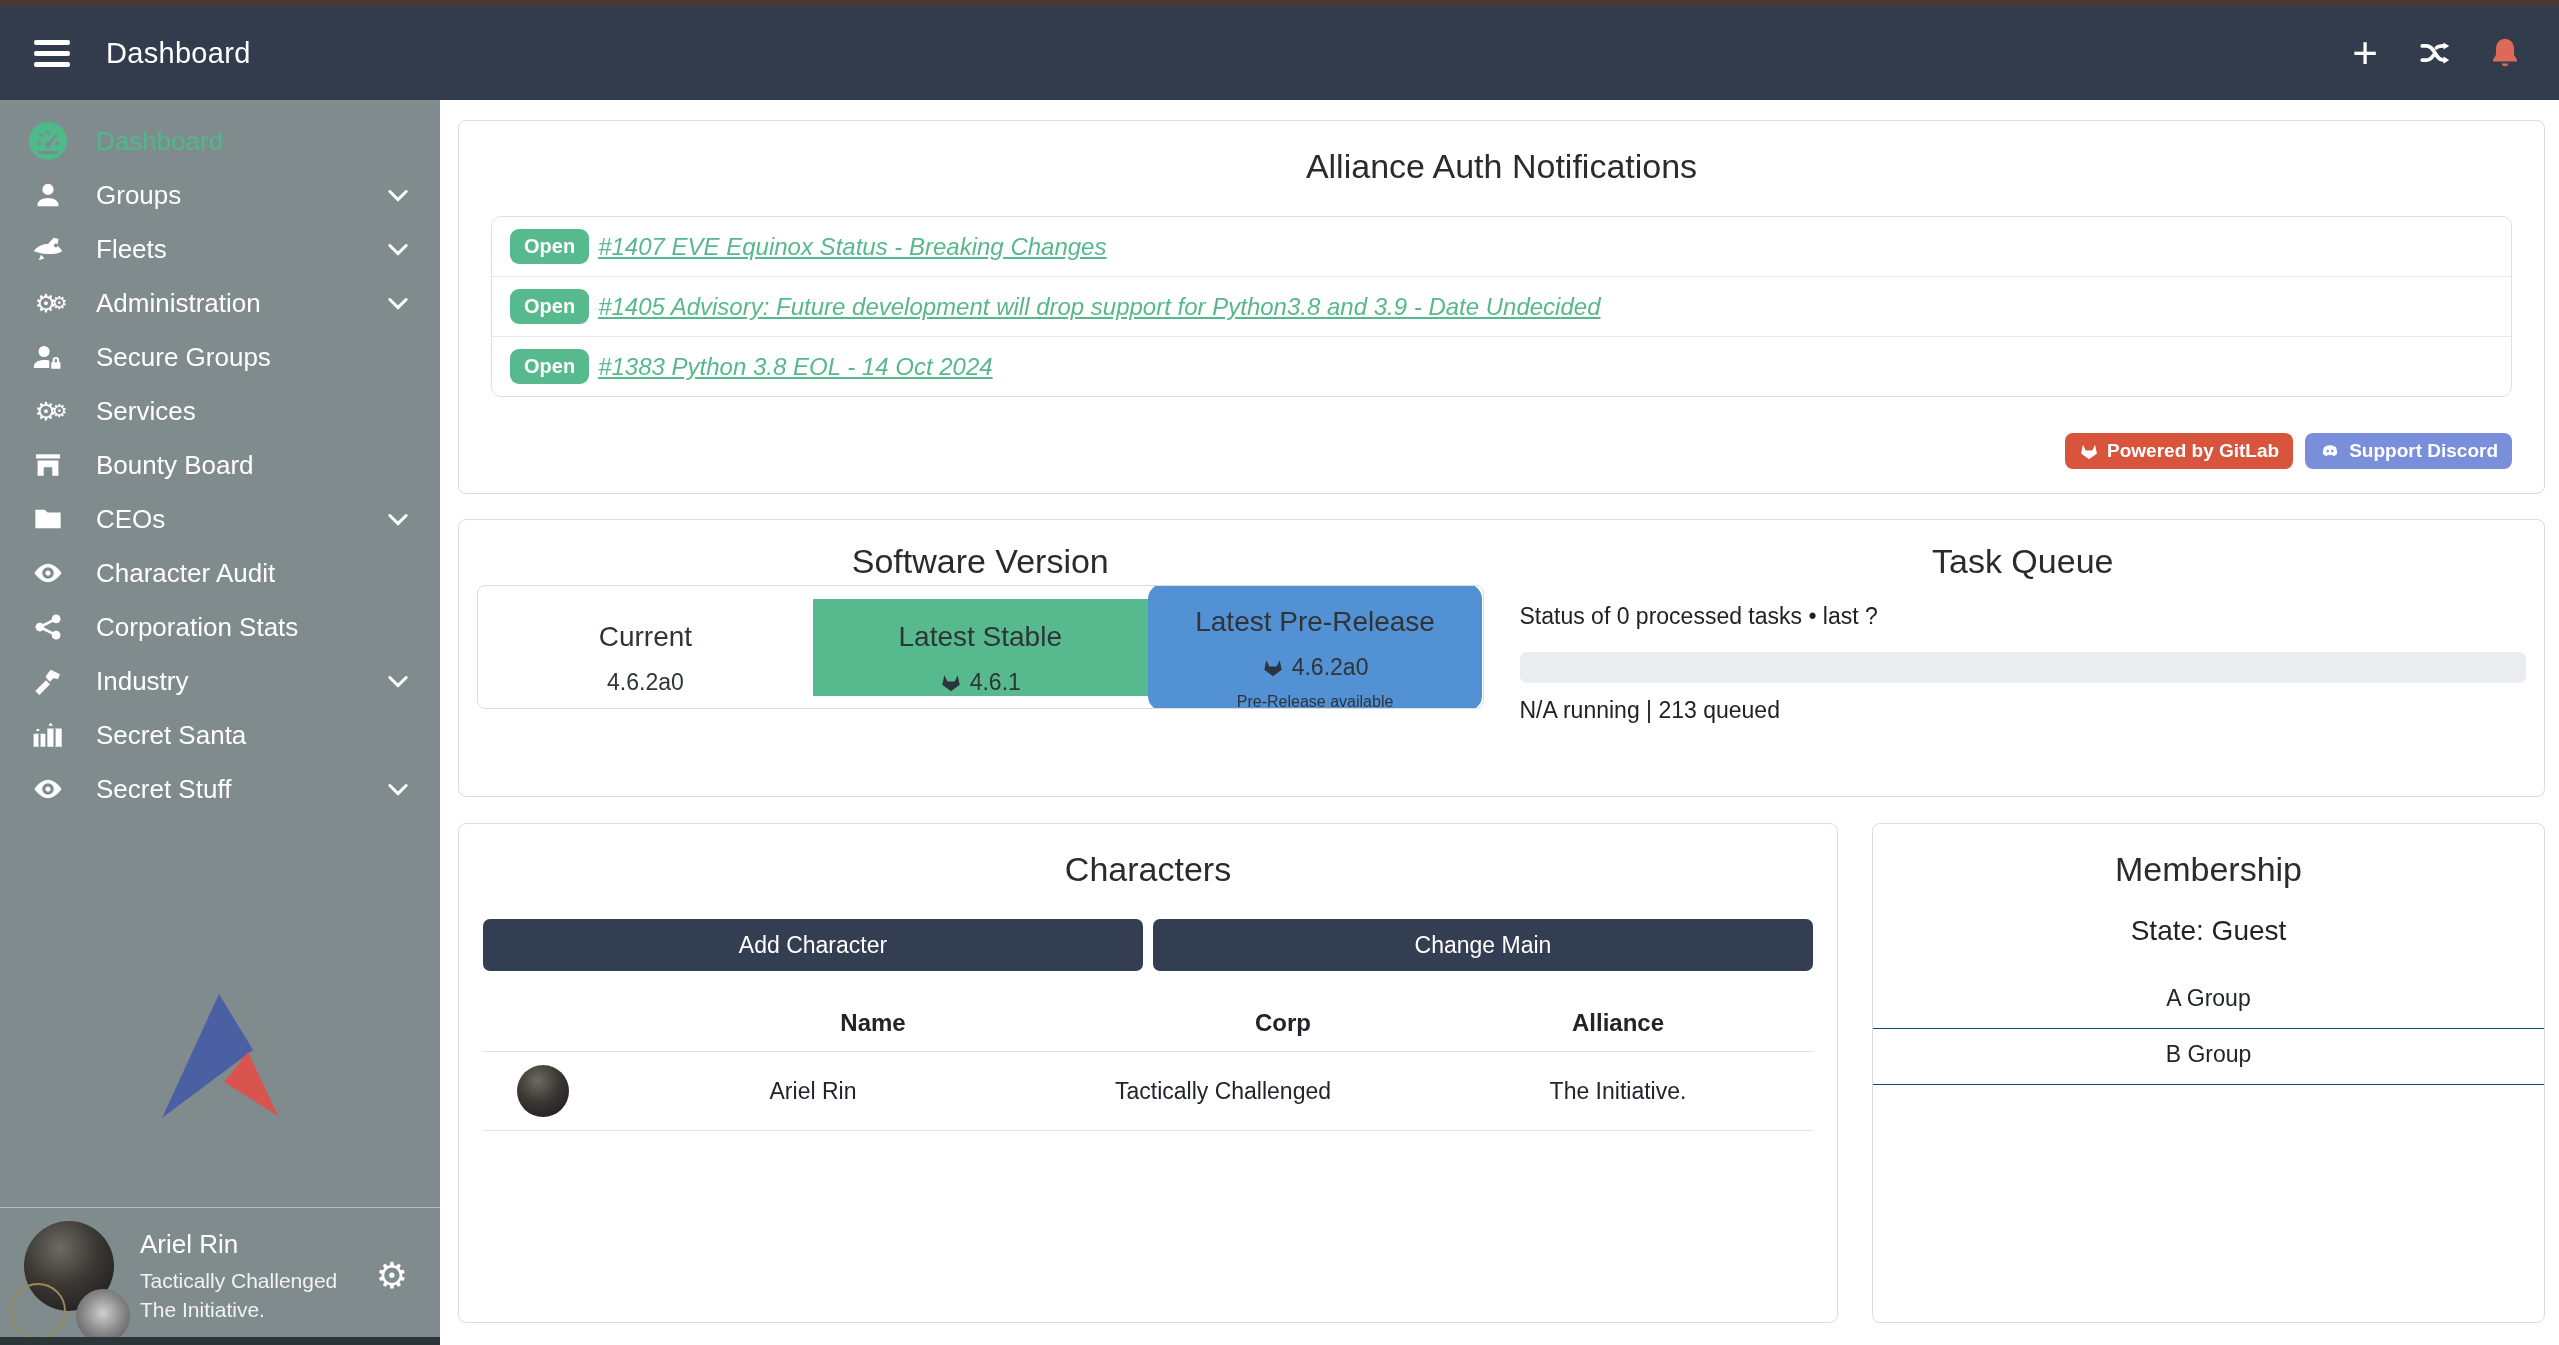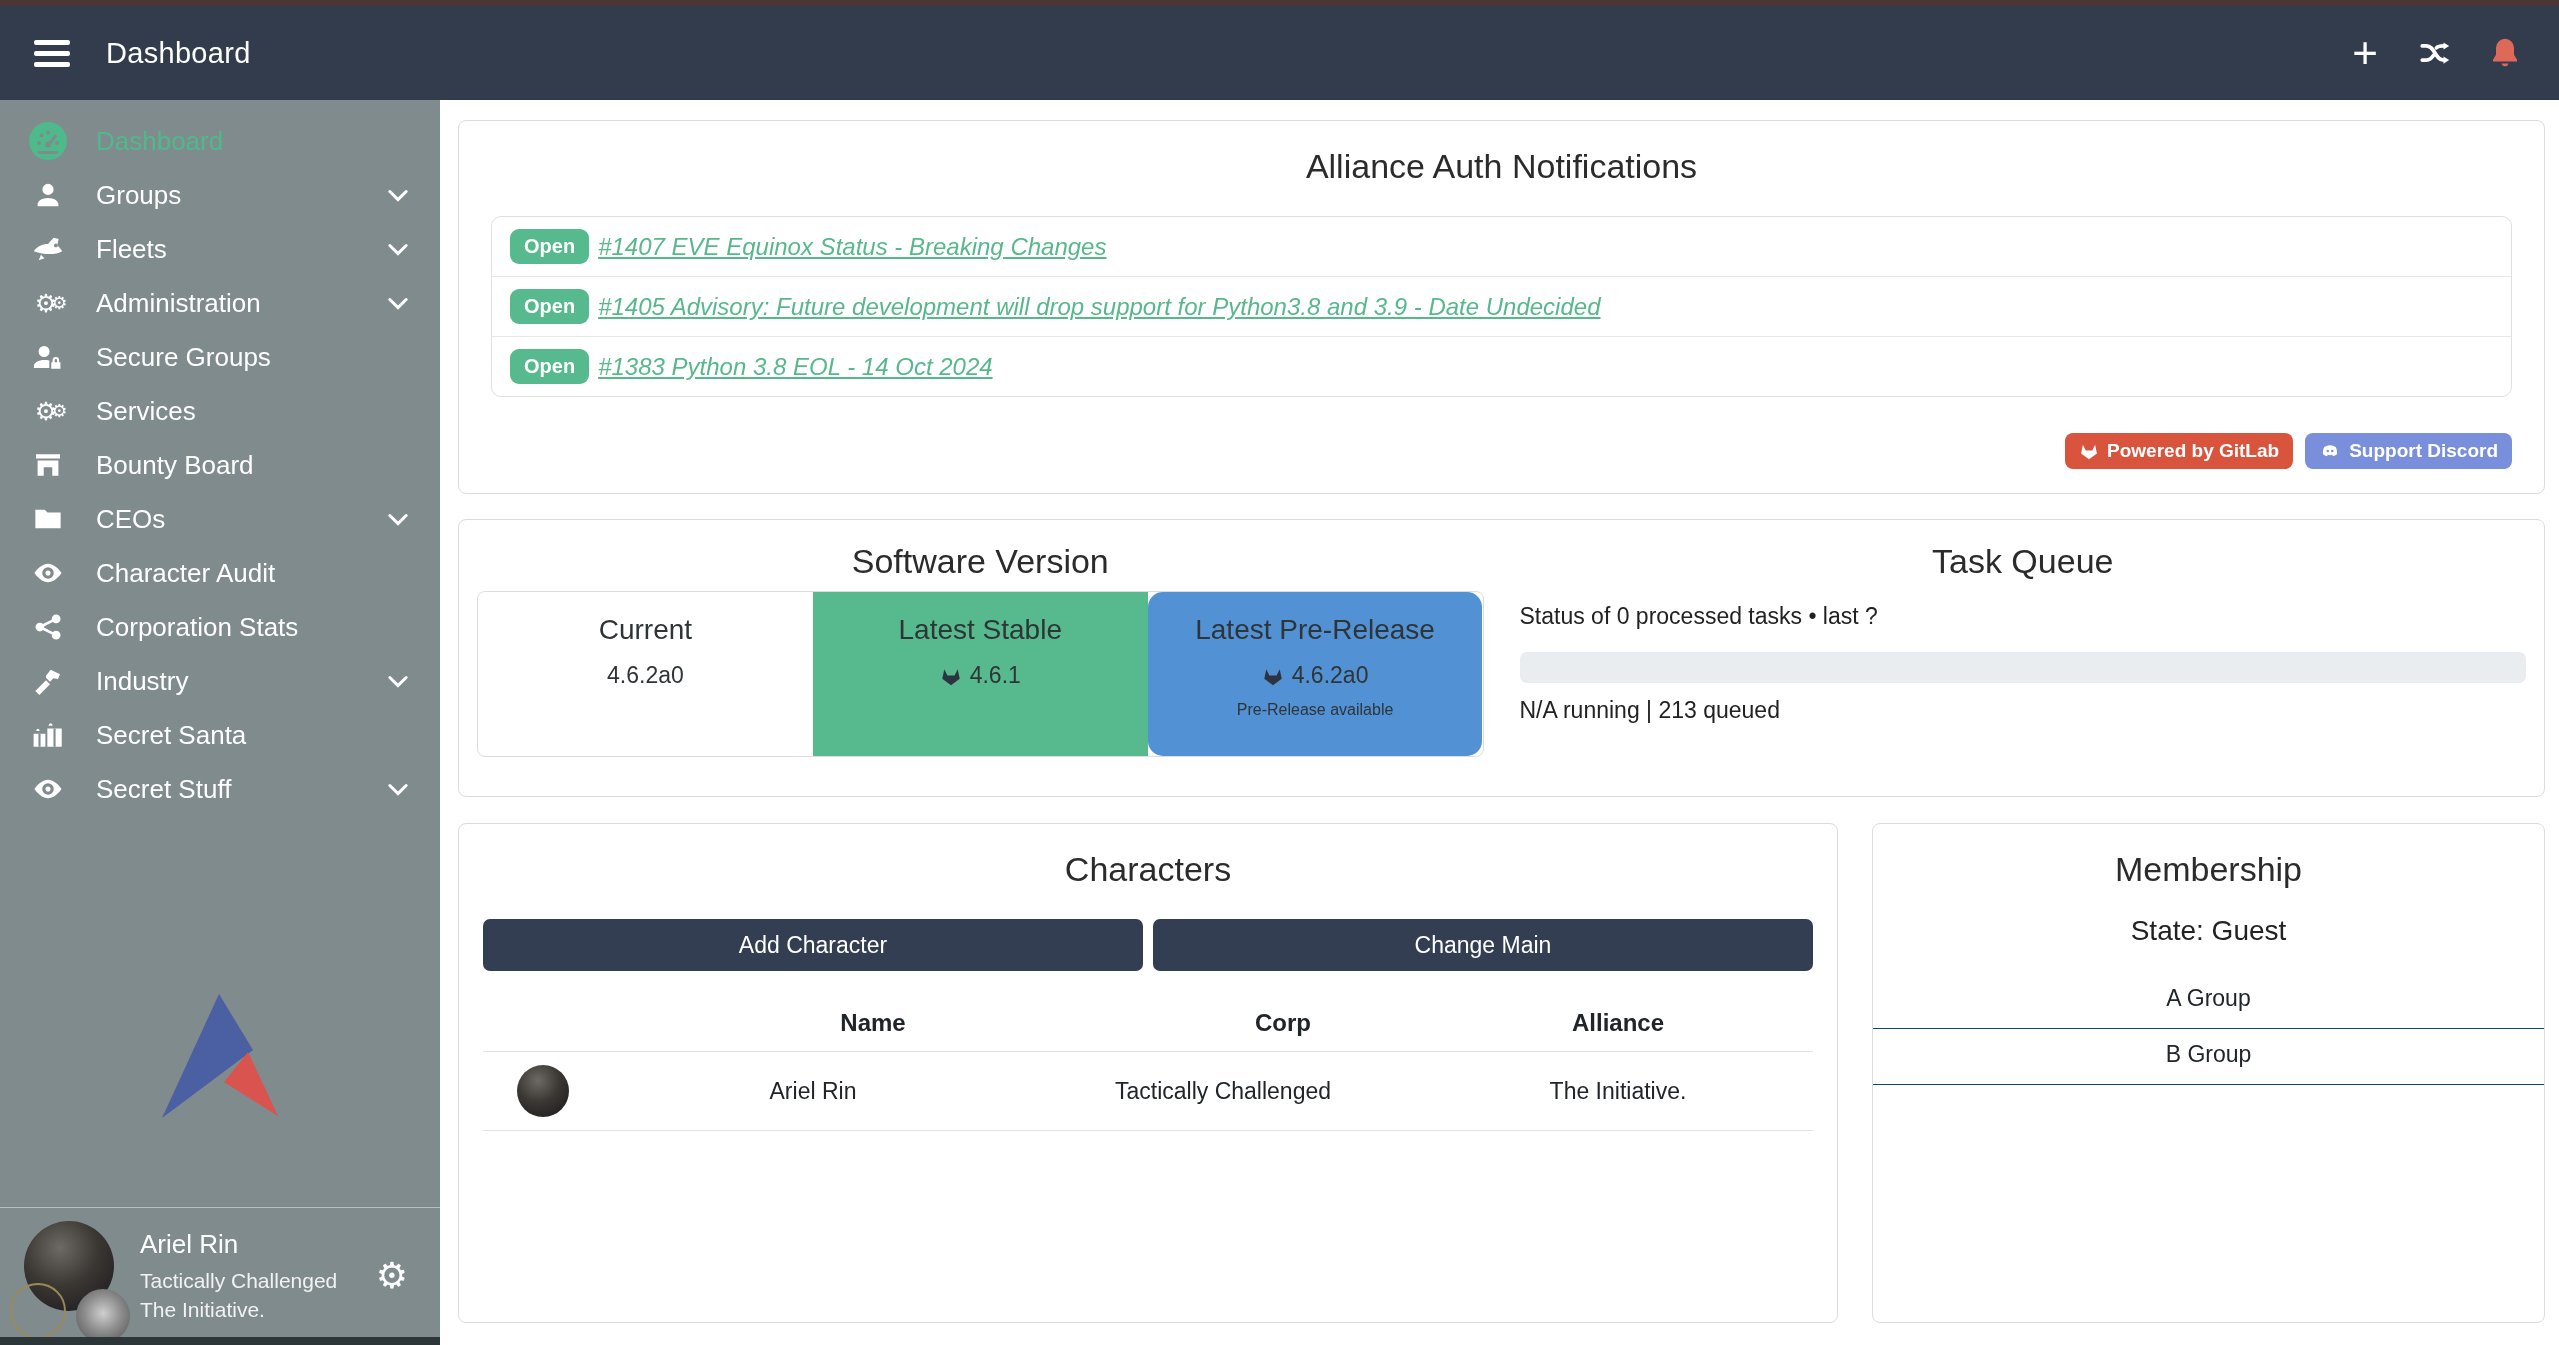--- a/index.html
+++ b/index.html
@@ -58,21 +58,21 @@
     padding:6px 14px; border-radius:9px; flex:none; }
   .notif-link { margin-left:9px; color:var(--link); font-size:24px; text-decoration:underline; cursor:pointer;font-style:italic; }
   .notif-badges { margin-top:36px; display:flex; justify-content:flex-end; gap:12px; padding-bottom:6px; }
   .pill { display:flex; align-items:center; gap:8px; color:#fff; font-weight:bold; font-size:19px;
     padding:7px 14px; border-radius:8px; cursor:pointer; }
   .pill-gitlab { background:var(--gitlab); }
   .pill-discord { background:var(--discord); }
 
   .card-mid { margin-top:25px; height:278px; display:flex; }
   .mid-half { flex:1 1 0; padding:22px 18px; }
-  .version-strip { margin-top:10px; display:flex; border:1px solid #ddd; border-radius:8px; overflow:hidden; height:166px; }
+  .version-strip { margin-top:4px; display:flex; border:1px solid #ddd; border-radius:8px; overflow:hidden; height:124px;align-items:center; }
   .ver-cell { flex:1 1 0; text-align:center; padding-top:22px; color:#2f3437; }
   .ver-cell .vlabel { font-size:28px; }
   .ver-cell .vnum { margin-top:16px; font-size:23px; display:flex; align-items:center; justify-content:center; gap:8px; }
   .ver-cell .vnote { margin-top:12px; font-size:16px; }
   .ver-stable { background:var(--stable); }
   .ver-pre { background:var(--prerelease);border-radius:15px; }
   .tq-status { margin-top:22px; font-size:23px; color:#222; }
   .tq-bar { margin-top:22px; height:31px; background:#e9edef; border-radius:7px; }
   .tq-summary { margin-top:14px; font-size:23px; color:#222; }
 

